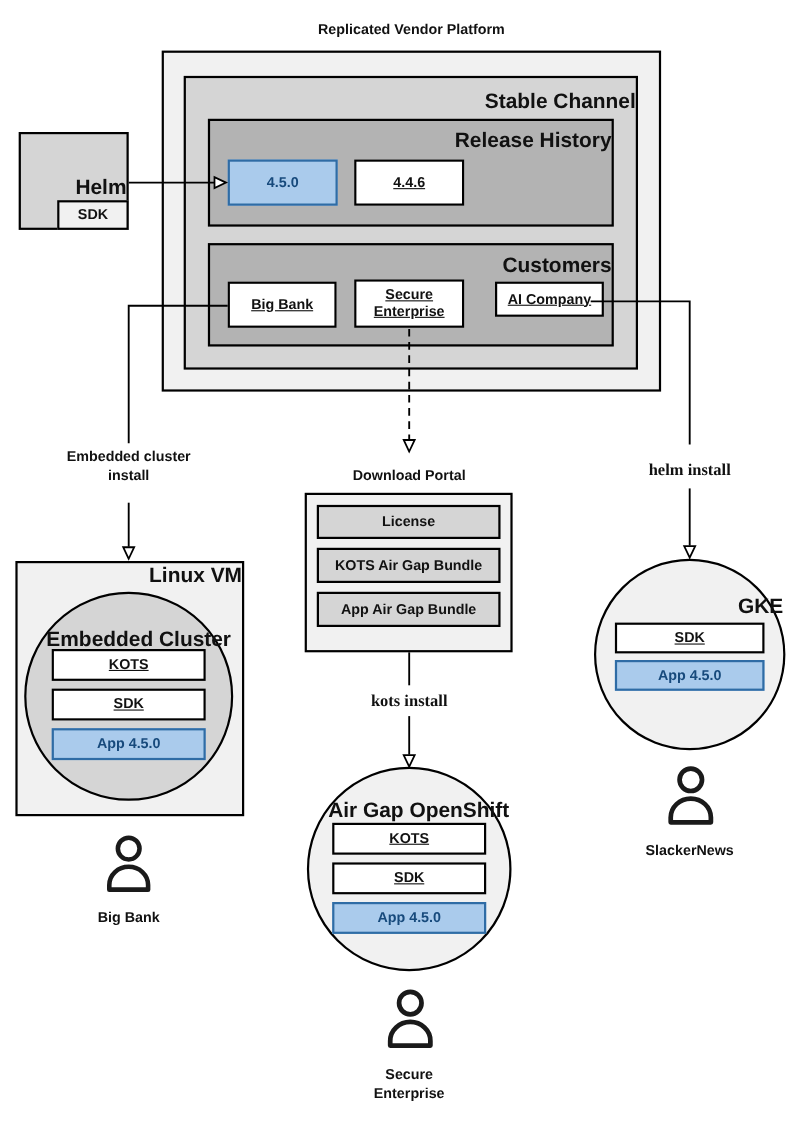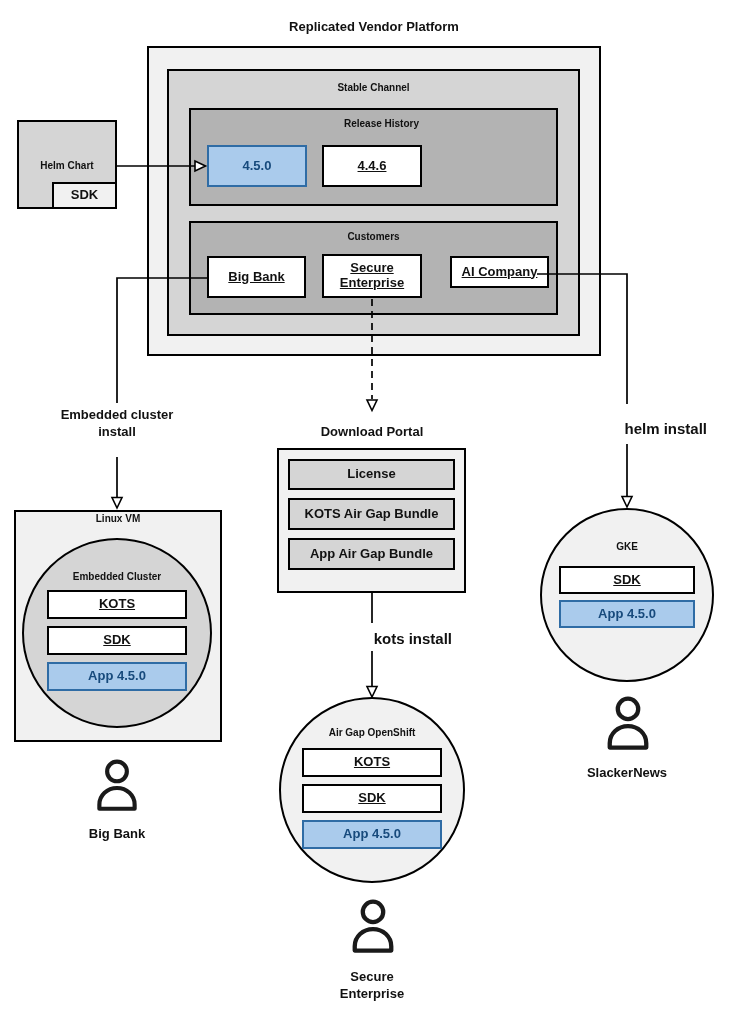--- a/index.html
+++ b/index.html
@@ -19,30 +19,30 @@
     text-align:center; font-weight:bold; font-size:13px; line-height:1.15;
   }
   .g1{background:var(--surface-lightest);}
   .g2{background:var(--surface-light);}
   .g3{background:var(--surface-mid);}
   .white{background:#ffffff;text-decoration:underline;}
   .hl{background:var(--highlight-fill); border-color:var(--highlight-border); color:var(--highlight-text);}
   .circle{border-radius:50%;}
   .frame{display:block;}
   .boxlabel{
-    position:absolute; left:0; right:0; text-align:center;
-    font-weight:bold; font-size:10px; line-height:1.15;
+    position:absolute; left:0; right:0; text-align:right;
+    font-weight:bold; font-size:19px; line-height:1.15;
   }
   .label{
     position:absolute; box-sizing:border-box; text-align:center;
     font-weight:bold; font-size:13px; line-height:1.3;
   }
   .mono{
-    font-family:Liberation Sans, sans-serif;
-    font-size:15px; font-weight:bold; letter-spacing:0px;text-align:right;
+    font-family:Liberation Serif, serif;
+    font-size:15px; font-weight:bold; letter-spacing:0px;
   }
   .pre{white-space:pre-line;}
   .overlay{position:absolute; left:0; top:0; pointer-events:none; z-index:50;}
   .person{position:absolute;}
 </style>
 </head>
 <body>
 
 <div class="stage">
 

